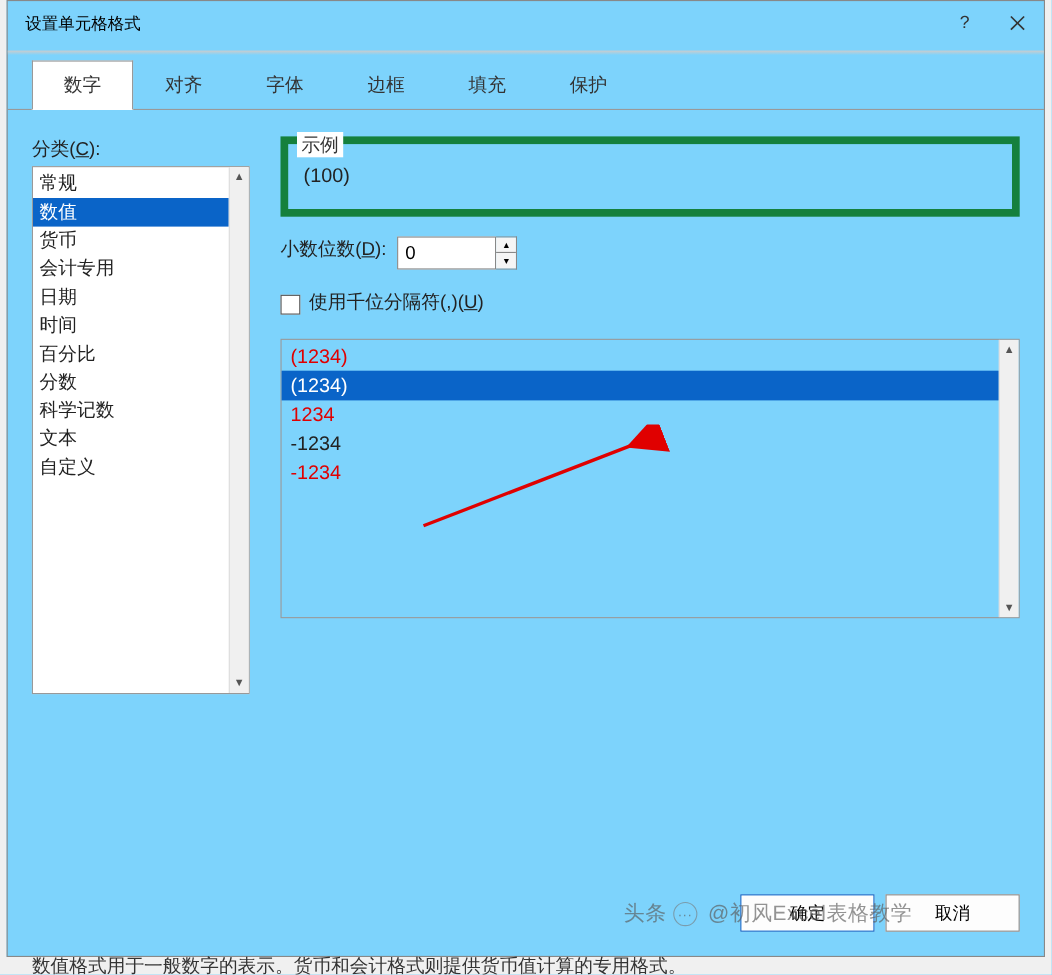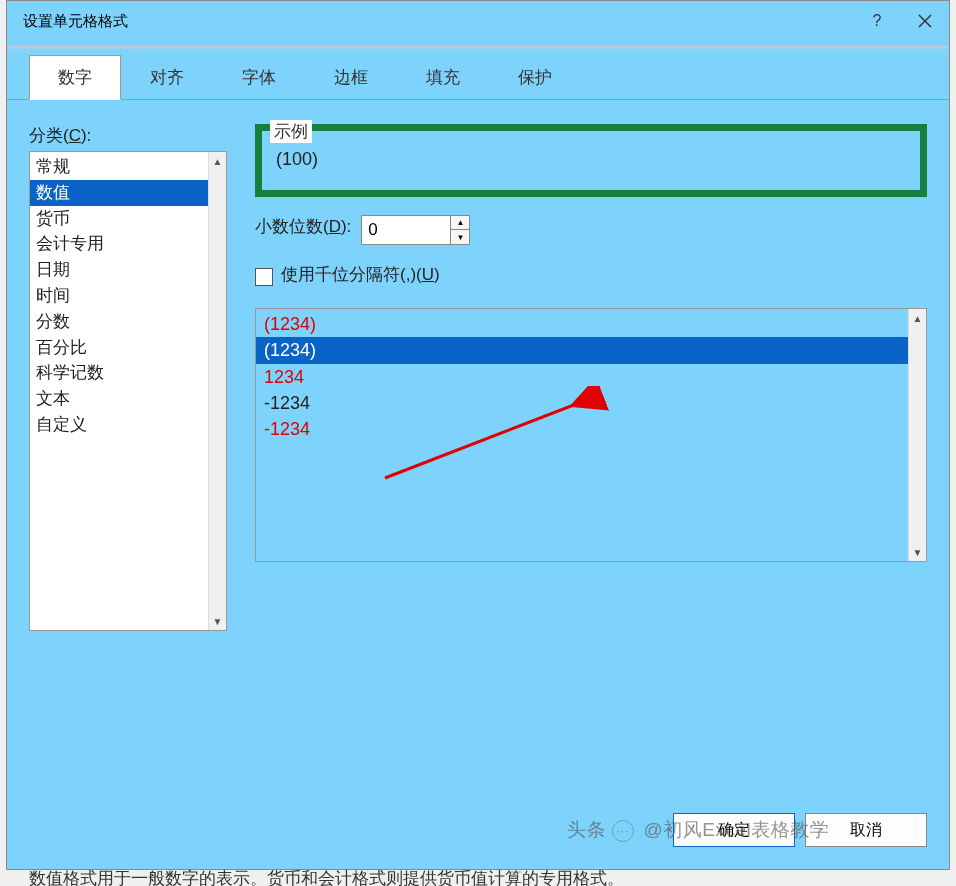--- a/index.html
+++ b/index.html
@@ -81,22 +81,22 @@
           <span>分类(</span><span class="ul">C</span><span>):</span>
         </div>
         <div class="listbox">
           <div class="listbox-items" id="cat-items">
               <div class="listbox-item">常规</div>
               <div class="listbox-item selected">数值</div>
               <div class="listbox-item">货币</div>
               <div class="listbox-item">会计专用</div>
               <div class="listbox-item">日期</div>
               <div class="listbox-item">时间</div>
+              <div class="listbox-item">百分比</div>
               <div class="listbox-item">分数</div>
-              <div class="listbox-item">百分比</div>
               <div class="listbox-item">科学记数</div>
               <div class="listbox-item">文本</div>
               <div class="listbox-item">自定义</div>
             </div>
           <div class="scrollbar-v">
             <div class="scroll-arrow">▲</div>
             <div style="flex:1"></div>
             <div class="scroll-arrow" style="position:absolute;bottom:0;left:0;right:0">▼</div>
           </div>
         </div>

